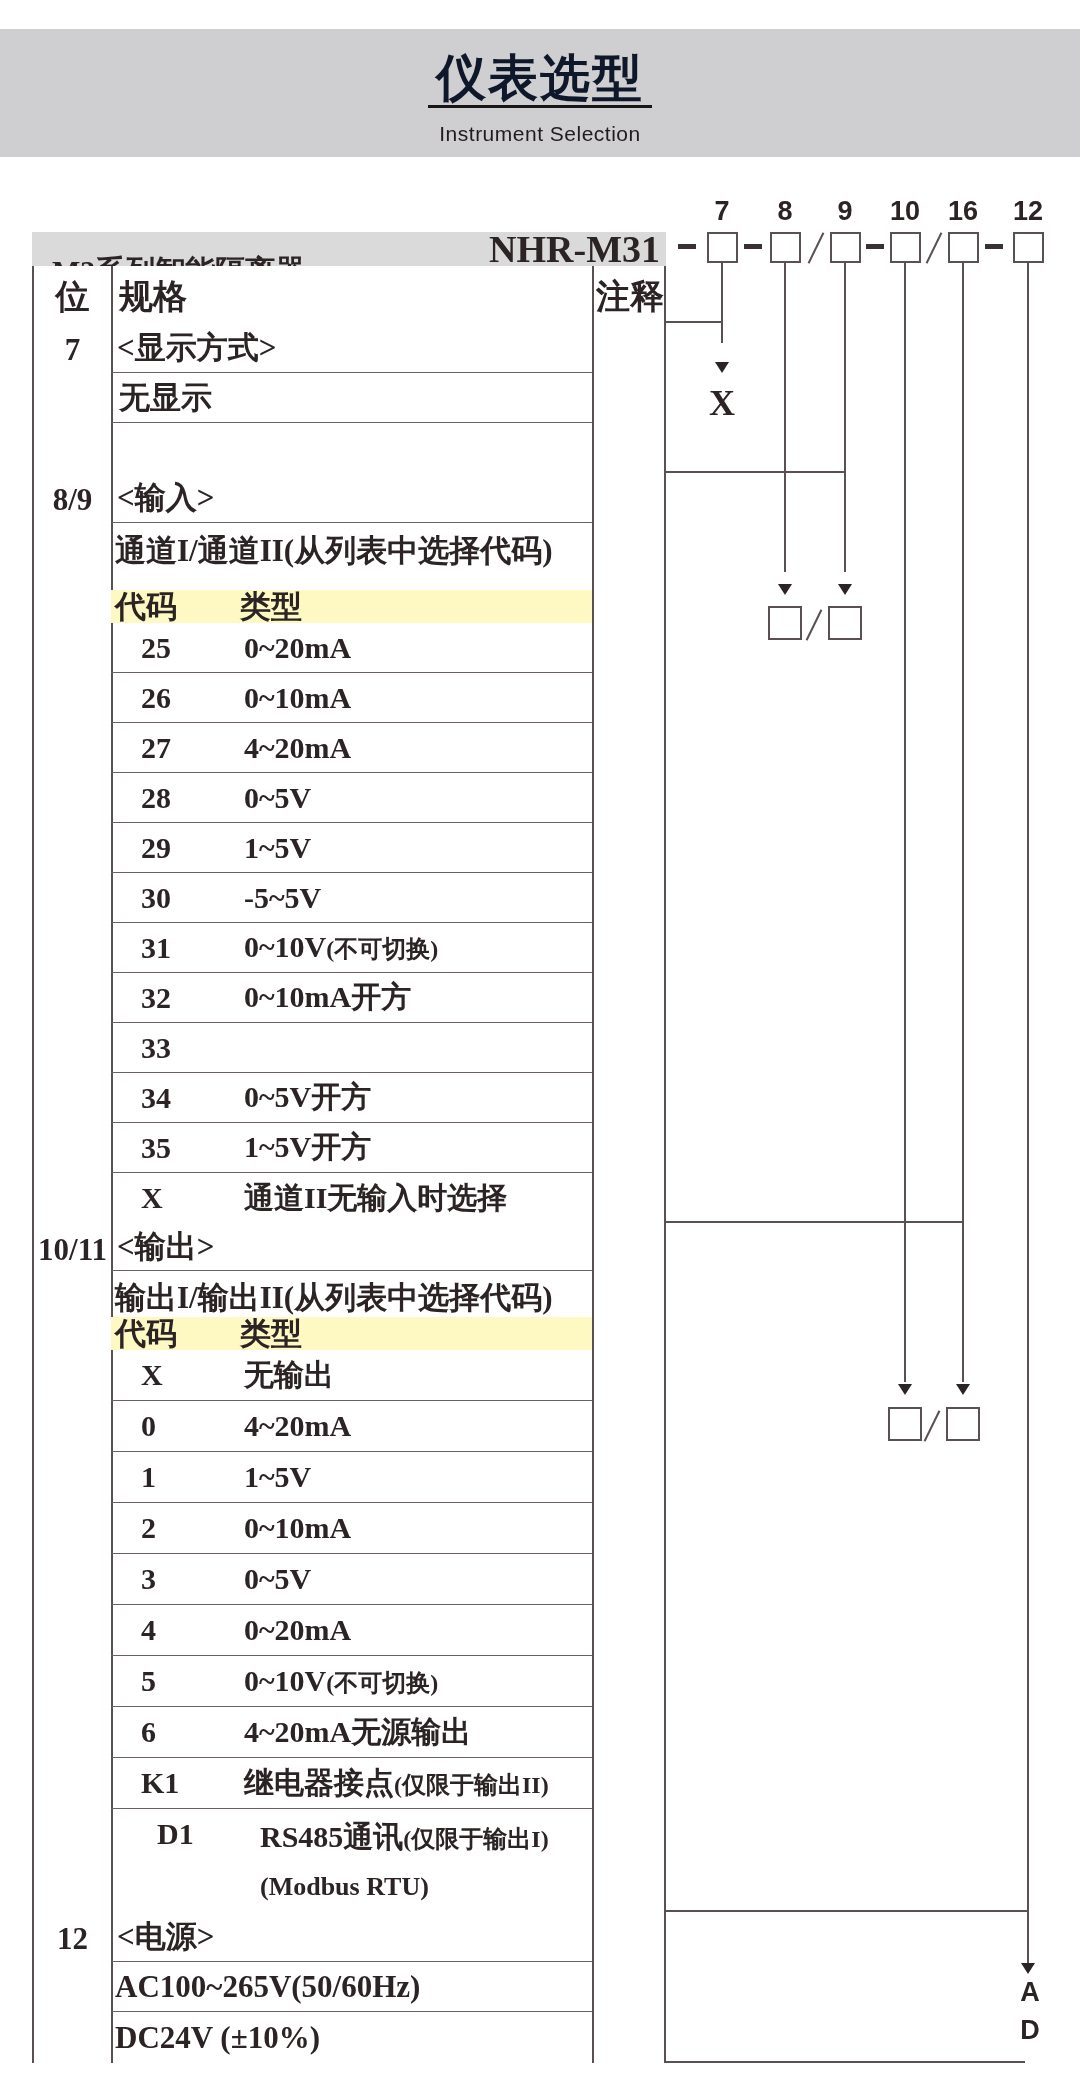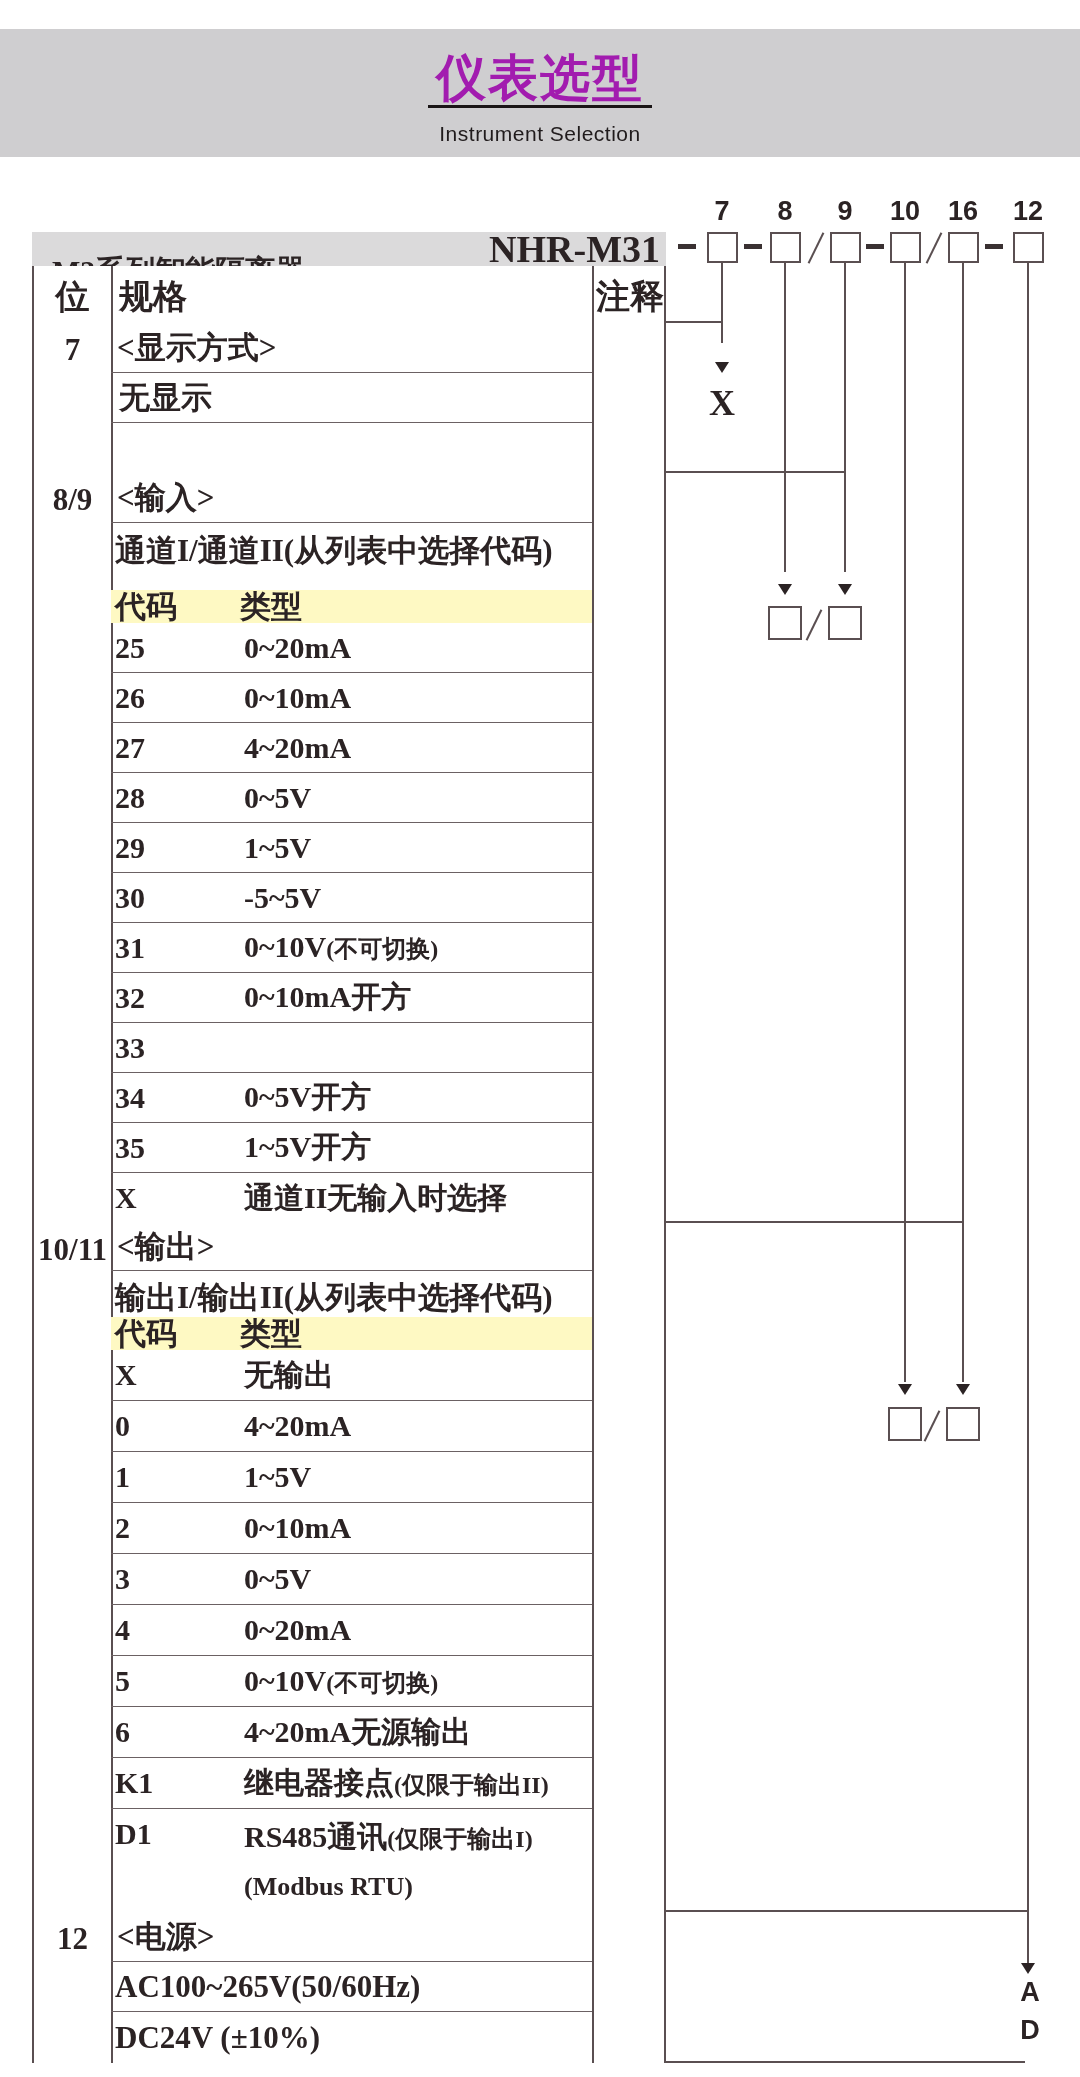--- a/index.html
+++ b/index.html
@@ -6,21 +6,21 @@
   body{
     width:1080px;height:2077px;position:relative;background:#ffffff;
     font-family:"Liberation Serif","DejaVu Serif",serif;
     color:#2b2324;overflow:hidden;
   }
 
   
   .banner{position:absolute;left:0;top:29px;width:1080px;height:128px;background:#cfced0;text-align:center;}
   .banner-title{
     margin-top:24px;font-family:"Liberation Sans","DejaVu Sans",sans-serif;
-    font-size:50px;font-weight:bold;line-height:1.02;letter-spacing:2px;color:#a21caf;
+    font-size:50px;font-weight:bold;line-height:1.02;letter-spacing:2px;color:#0f172a;
   }
   .banner-underline{width:224px;height:3px;background:#1a1516;margin:1px auto 0;}
   .banner-subtitle{
     margin-top:14px;font-family:"Liberation Sans","DejaVu Sans",sans-serif;
     font-size:21px;color:#201b1c;letter-spacing:0.5px;
   }
 
   
   .posnum{
     position:absolute;top:196px;width:44px;text-align:center;
@@ -67,25 +67,25 @@
   .spec{margin-left:77px;width:481px;box-sizing:border-box;}
   .srow{box-sizing:border-box;display:flex;align-items:center;font-size:31px;font-weight:bold;}
   .bb{border-bottom:1px solid #6b6163;}
   .title-row{height:50px;padding-left:6px;}
   .opt-row{height:50px;padding-left:8px;}
   .empty-row{height:50px;}
   .sub-row{height:67px;padding-left:4px;align-items:flex-start;padding-top:7px;}
   .codehead{height:33px;background:#fef9c3;display:flex;align-items:center;font-size:31px;font-weight:bold;}
   .codehead .c{width:129px;padding-left:4px;box-sizing:border-box;}
   .crow{display:flex;align-items:center;font-size:30px;font-weight:bold;box-sizing:border-box;}
-  .crow .c{width:133px;padding-left:4px;box-sizing:border-box;flex-shrink:0;}
+  .crow .c{width:133px;padding-left:30px;box-sizing:border-box;flex-shrink:0;}
   .crow .t{flex:1;}
   #rows-input .crow{height:50px;}
   #rows-output .crow{height:51px;}
-  #rows-output .crow.tall{height:103px;align-items:flex-start;padding-top:8px;}
+  #rows-output .crow.tall{height:103px;align-items:flex-start;padding-top:8px;margin-left:16px;}
   .note{font-size:24px;font-weight:bold;}
   .tline2{display:block;margin-top:14px;font-size:26px;}
   .tline2:empty{display:none;}
   .s12 .title-row{height:50px;padding-left:6px;}
   .s12 .opt-row{height:50px;padding-left:4px;}
   .s12 .opt-row.last{height:51px;}
 </style>
 </head>
 <body>
 

